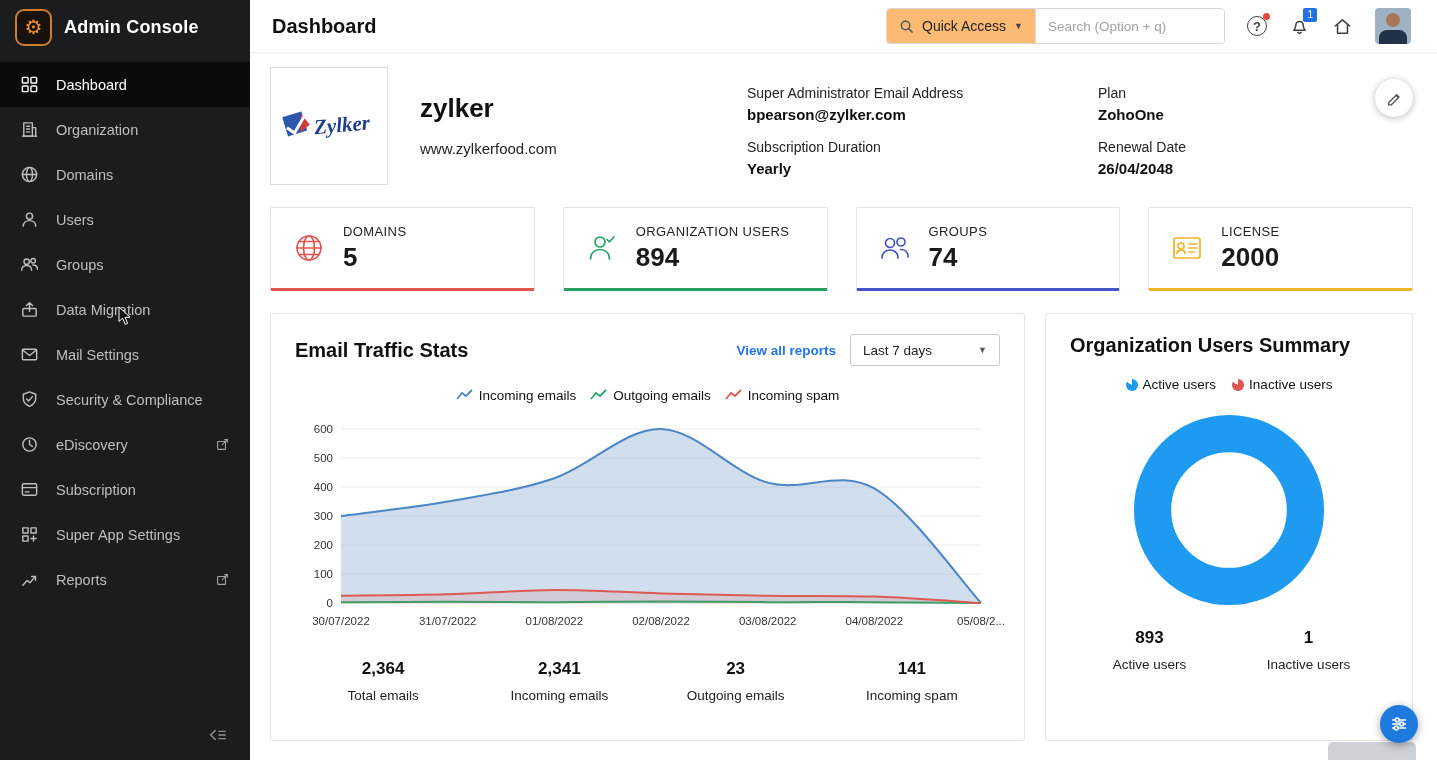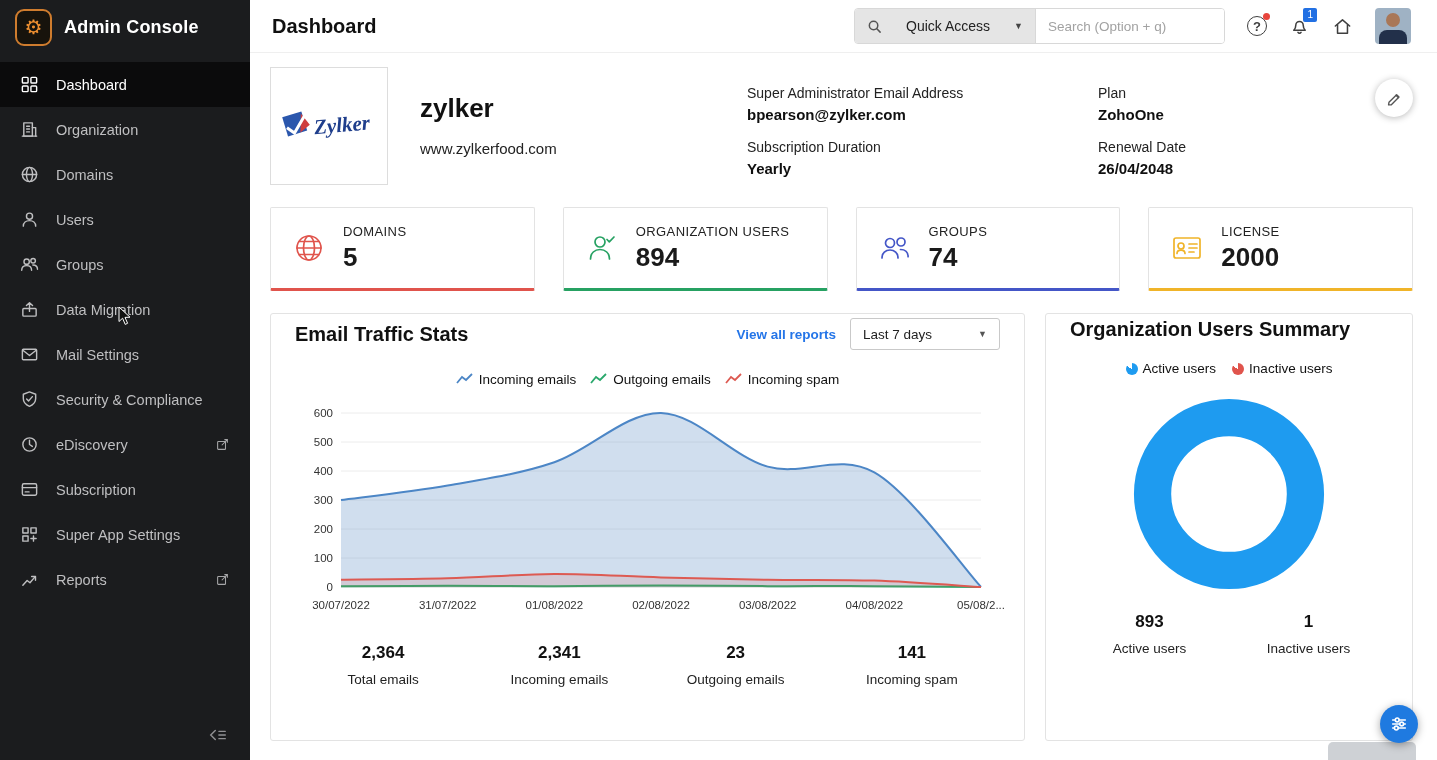--- a/index.html
+++ b/index.html
@@ -25,21 +25,21 @@
   .collapse { position:absolute; bottom:12px; right:22px; color:#8f8f92; }
   .collapse svg { width:20px; height:18px; stroke:currentColor; fill:none; stroke-width:1.6; stroke-linecap:round; }
 
   
   .main { flex:1; display:flex; flex-direction:column; min-width:0; }
   .topbar { height:53px; min-height:53px; display:flex; align-items:center; padding:0 26px 0 22px;
             border-bottom:1px solid #efefef; background:#fff; }
   .page-title { font-size:20px; font-weight:bold; color:#101010; }
   .topbar-right { margin-left:auto; display:flex; align-items:center; gap:22px; }
   .search-group { display:flex; align-items:center; border:1px solid #d8d8d8; border-radius:4px; height:36px; overflow:hidden; background:#fff; }
-  .quick-access { display:flex; align-items:center; gap:24px; background:#e5e5e5; padding:0 12px; height:100%;
+  .quick-access { display:flex; align-items:center; gap:8px; background:#fdba74; padding:0 12px; height:100%;
                   border-right:1px solid #d8d8d8; font-size:14px; color:#222; cursor:pointer; }
   .qa-caret { font-size:9px; color:#444; }
   .search-input { border:none; outline:none; height:100%; width:188px; padding:0 12px; font-size:13.5px; color:#8b5cf6;
                   font-family:"Liberation Sans", sans-serif; }
   .search-input::placeholder { color:#a2a2a2; }
   .icon-btn { position:relative; color:#3f3f3f; display:flex; cursor:pointer; }
   .icon-btn svg { width:21px; height:21px; stroke:currentColor; fill:none; stroke-width:1.6; stroke-linecap:round; stroke-linejoin:round; }
   .help-circle { width:20px; height:20px; border:1.6px solid #3f3f3f; border-radius:50%; display:flex;
                  align-items:center; justify-content:center; font-size:13px; font-weight:bold; color:#3f3f3f; }
   .red-dot { position:absolute; top:-3px; right:-3px; width:7px; height:7px; border-radius:50%; background:#e8453c; }
@@ -67,21 +67,21 @@
 
   .stats-row { display:flex; gap:28px; margin-top:22px; }
   .stat-card { flex:1; height:84px; background:#fff; border:1px solid #e3e3e3; border-bottom:3px solid #999;
                border-radius:2px; display:flex; align-items:center; padding:0 22px; gap:18px; cursor:pointer; }
   .stat-icon { width:32px; height:32px; display:flex; }
   .stat-icon svg { width:32px; height:32px; stroke:currentColor; fill:none; stroke-width:1.7; stroke-linecap:round; stroke-linejoin:round; }
   .stat-label { font-size:13px; color:#222; letter-spacing:.4px; }
   .stat-value { font-size:26px; color:#1a1a1a; margin-top:3px; font-weight:600; }
 
   .charts-row { display:flex; gap:20px; margin-top:22px; height:428px; }
-  .card { background:#fff; border:1px solid #e3e3e3; border-radius:3px; padding:4px 24px; }
+  .card { background:#fff; border:1px solid #e3e3e3; border-radius:3px; padding:20px 24px; }
   .traffic-card { width:755px; min-width:755px; }
   .summary-card { flex:1; }
   .card-head { display:flex; align-items:center; }
   .card-title { font-size:20px; font-weight:bold; color:#111; }
   .head-right { margin-left:auto; display:flex; align-items:center; gap:14px; }
   .link { color:#2475e8; font-size:13.5px; font-weight:bold; cursor:pointer; }
   .range-select { display:flex; align-items:center; border:1px solid #c9c9c9; border-radius:3px; height:32px;
                   padding:0 12px; font-size:13.5px; color:#222; width:150px; cursor:pointer; }
   .range-caret { margin-left:auto; font-size:9px; color:#555; }
   .traffic-legend { display:flex; justify-content:center; align-items:center; gap:14px; margin-top:22px;

